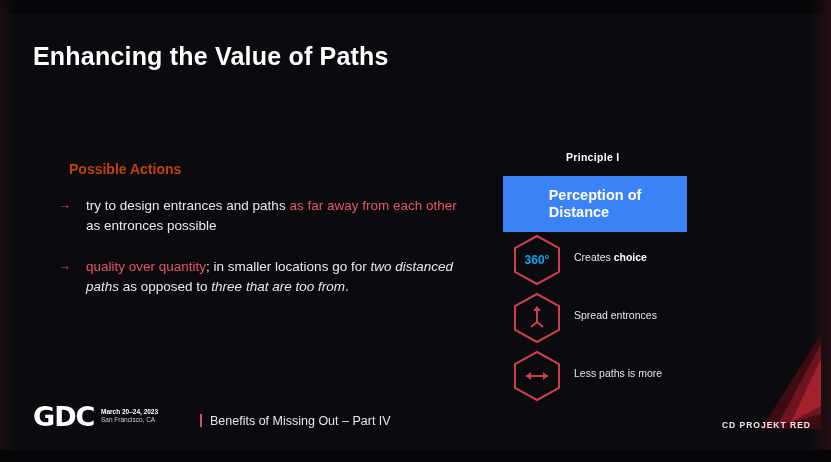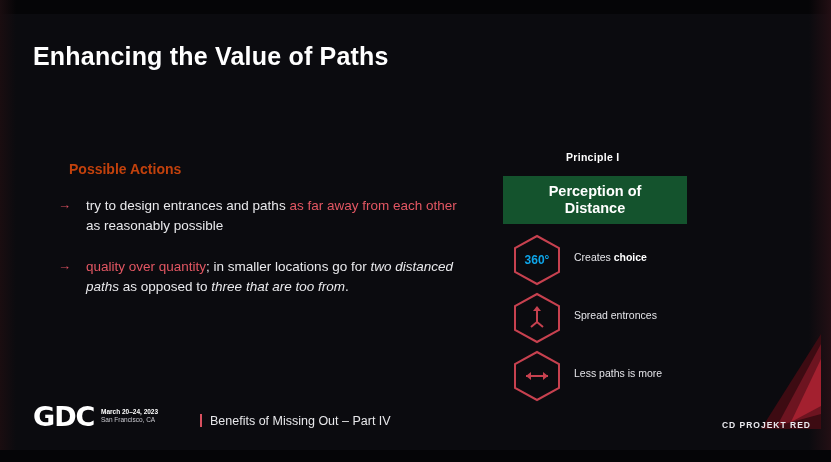--- a/index.html
+++ b/index.html
@@ -82,26 +82,26 @@
     font-weight: bold;
     color: #ffffff;
     letter-spacing: 0.3px;
     margin-top: 8px;
   }
   .principle-box {
     position: absolute;
     left: 503px;
     top: 176px;
     width: 184px;
-    height: 48px;
-    background: #14532d;
+    height: 56px;
+    background: #3b82f6;
     display: flex;
     align-items: center;
     justify-content: center;
-    text-align: center;
+    text-align: left;
   }
   .principle-box .ptext {
     font-size: 14.5px;
     font-weight: bold;
     color: #ffffff;
     line-height: 1.2;
   }
 
   .hex-row {
     position: absolute;
@@ -223,21 +223,21 @@
   <div class="edge-glow-right"></div>
 
   <div class="slide-title">Enhancing the Value of Paths</div>
 
   <div class="section-head">Possible Actions</div>
 
   <div class="bullets">
 
     <div class="bullet">
       <span class="arrow">→</span>
-      <span>try to design entrances and paths </span><span class="red">as far away from each other</span><span> as reasonably possible</span>
+      <span>try to design entrances and paths </span><span class="red">as far away from each other</span><span> as entronces possible</span>
     </div>
 
     <div class="bullet">
       <span class="arrow">→</span>
       <span class="red">quality over quantity</span><span>; in smaller locations go for </span><span class="ital">two distanced paths</span><span> as opposed to </span><span class="ital">three that are too from</span><span>.</span>
     </div>
 
   </div>
 
   <div class="principle-label">Principle I</div>

